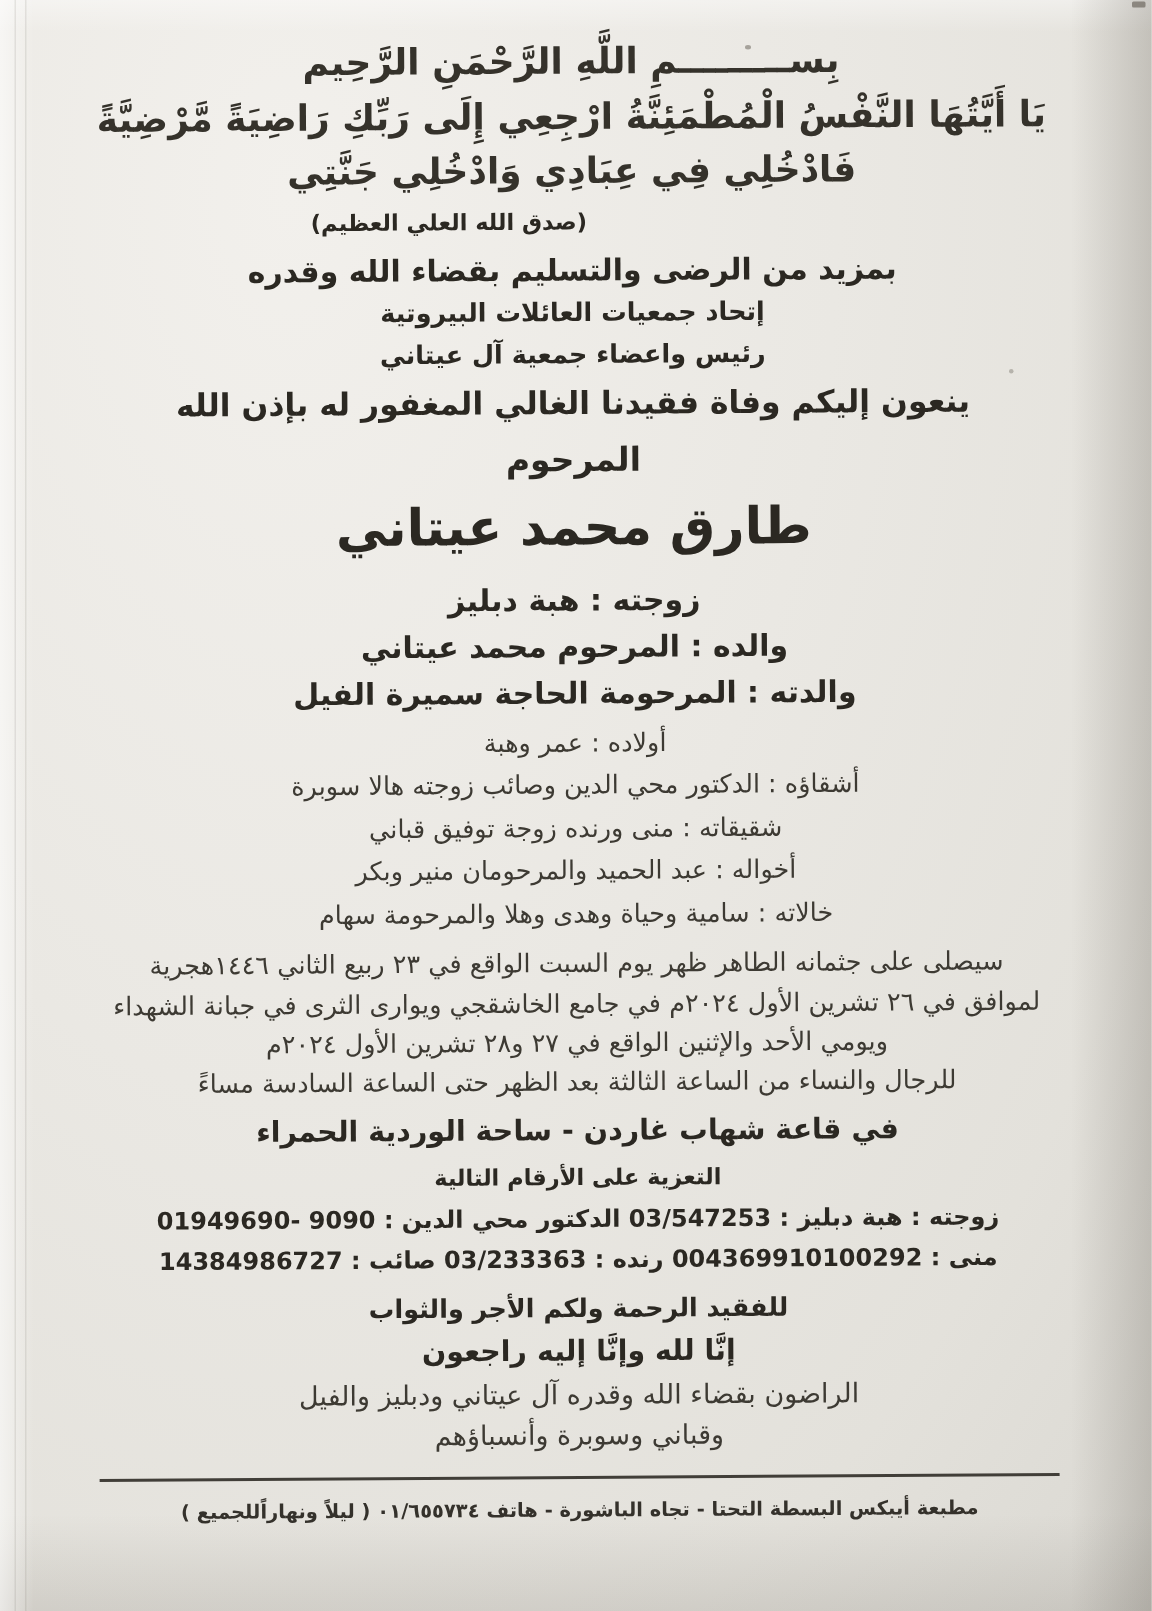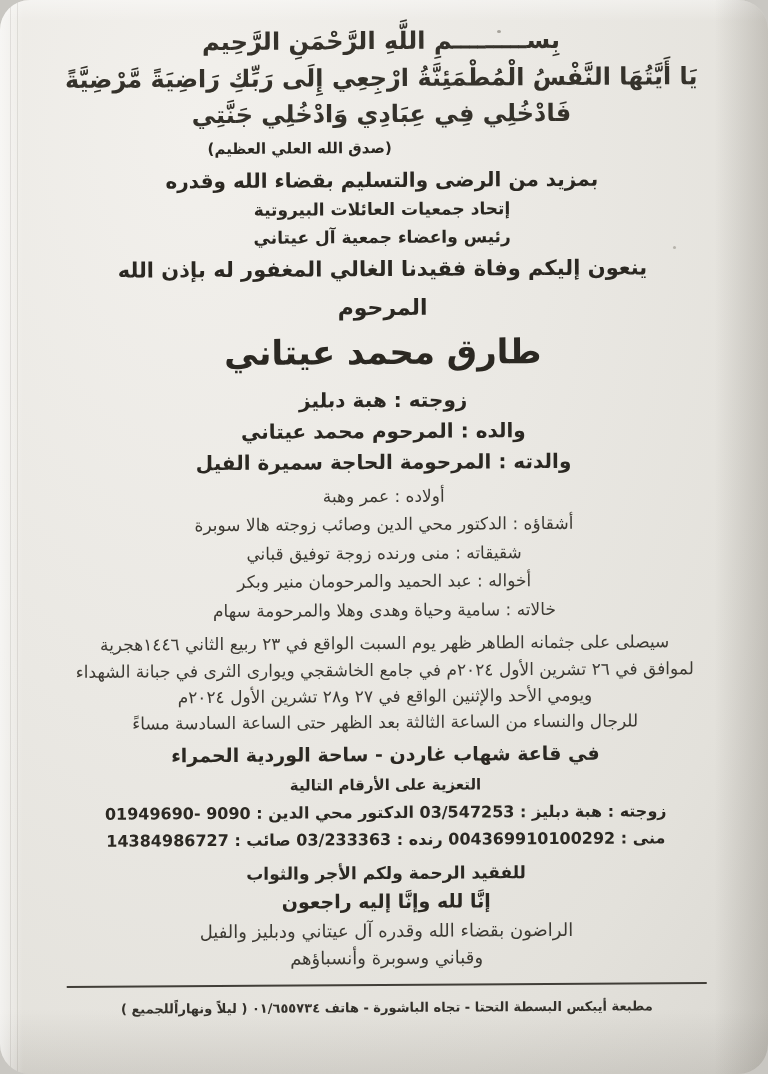--- a/index.html
+++ b/index.html
@@ -4,21 +4,20 @@
 <style>
   html,body{margin:0;padding:0;background:#c9c7c2;}
   .paper{
     position:relative;
     width:768px;height:1074px;
     margin:0 auto;
     overflow:hidden;
     background:radial-gradient(ellipse at 25% 12%, #f2f0ec 0%, #eae8e3 45%, #e3e1db 78%, #dad8d2 100%);
     font-family:"DejaVu Sans", sans-serif;
     color:#2b2822;
-    border-radius:30px;
   }
   .paper::before{
     content:'';position:absolute;inset:0;pointer-events:none;
     background:
       linear-gradient(90deg, rgba(255,255,255,.55) 0px, rgba(255,255,255,0) 3%),
       linear-gradient(270deg, rgba(110,105,96,.28) 0px, rgba(110,105,96,0) 7%),
       linear-gradient(180deg, rgba(255,255,255,.4) 0px, rgba(255,255,255,0) 2%),
       linear-gradient(0deg, rgba(120,115,106,.18) 0px, rgba(120,115,106,0) 6%);
   }
   .fold{position:absolute;top:0;bottom:0;width:1px;background:rgba(90,85,78,.12);}

